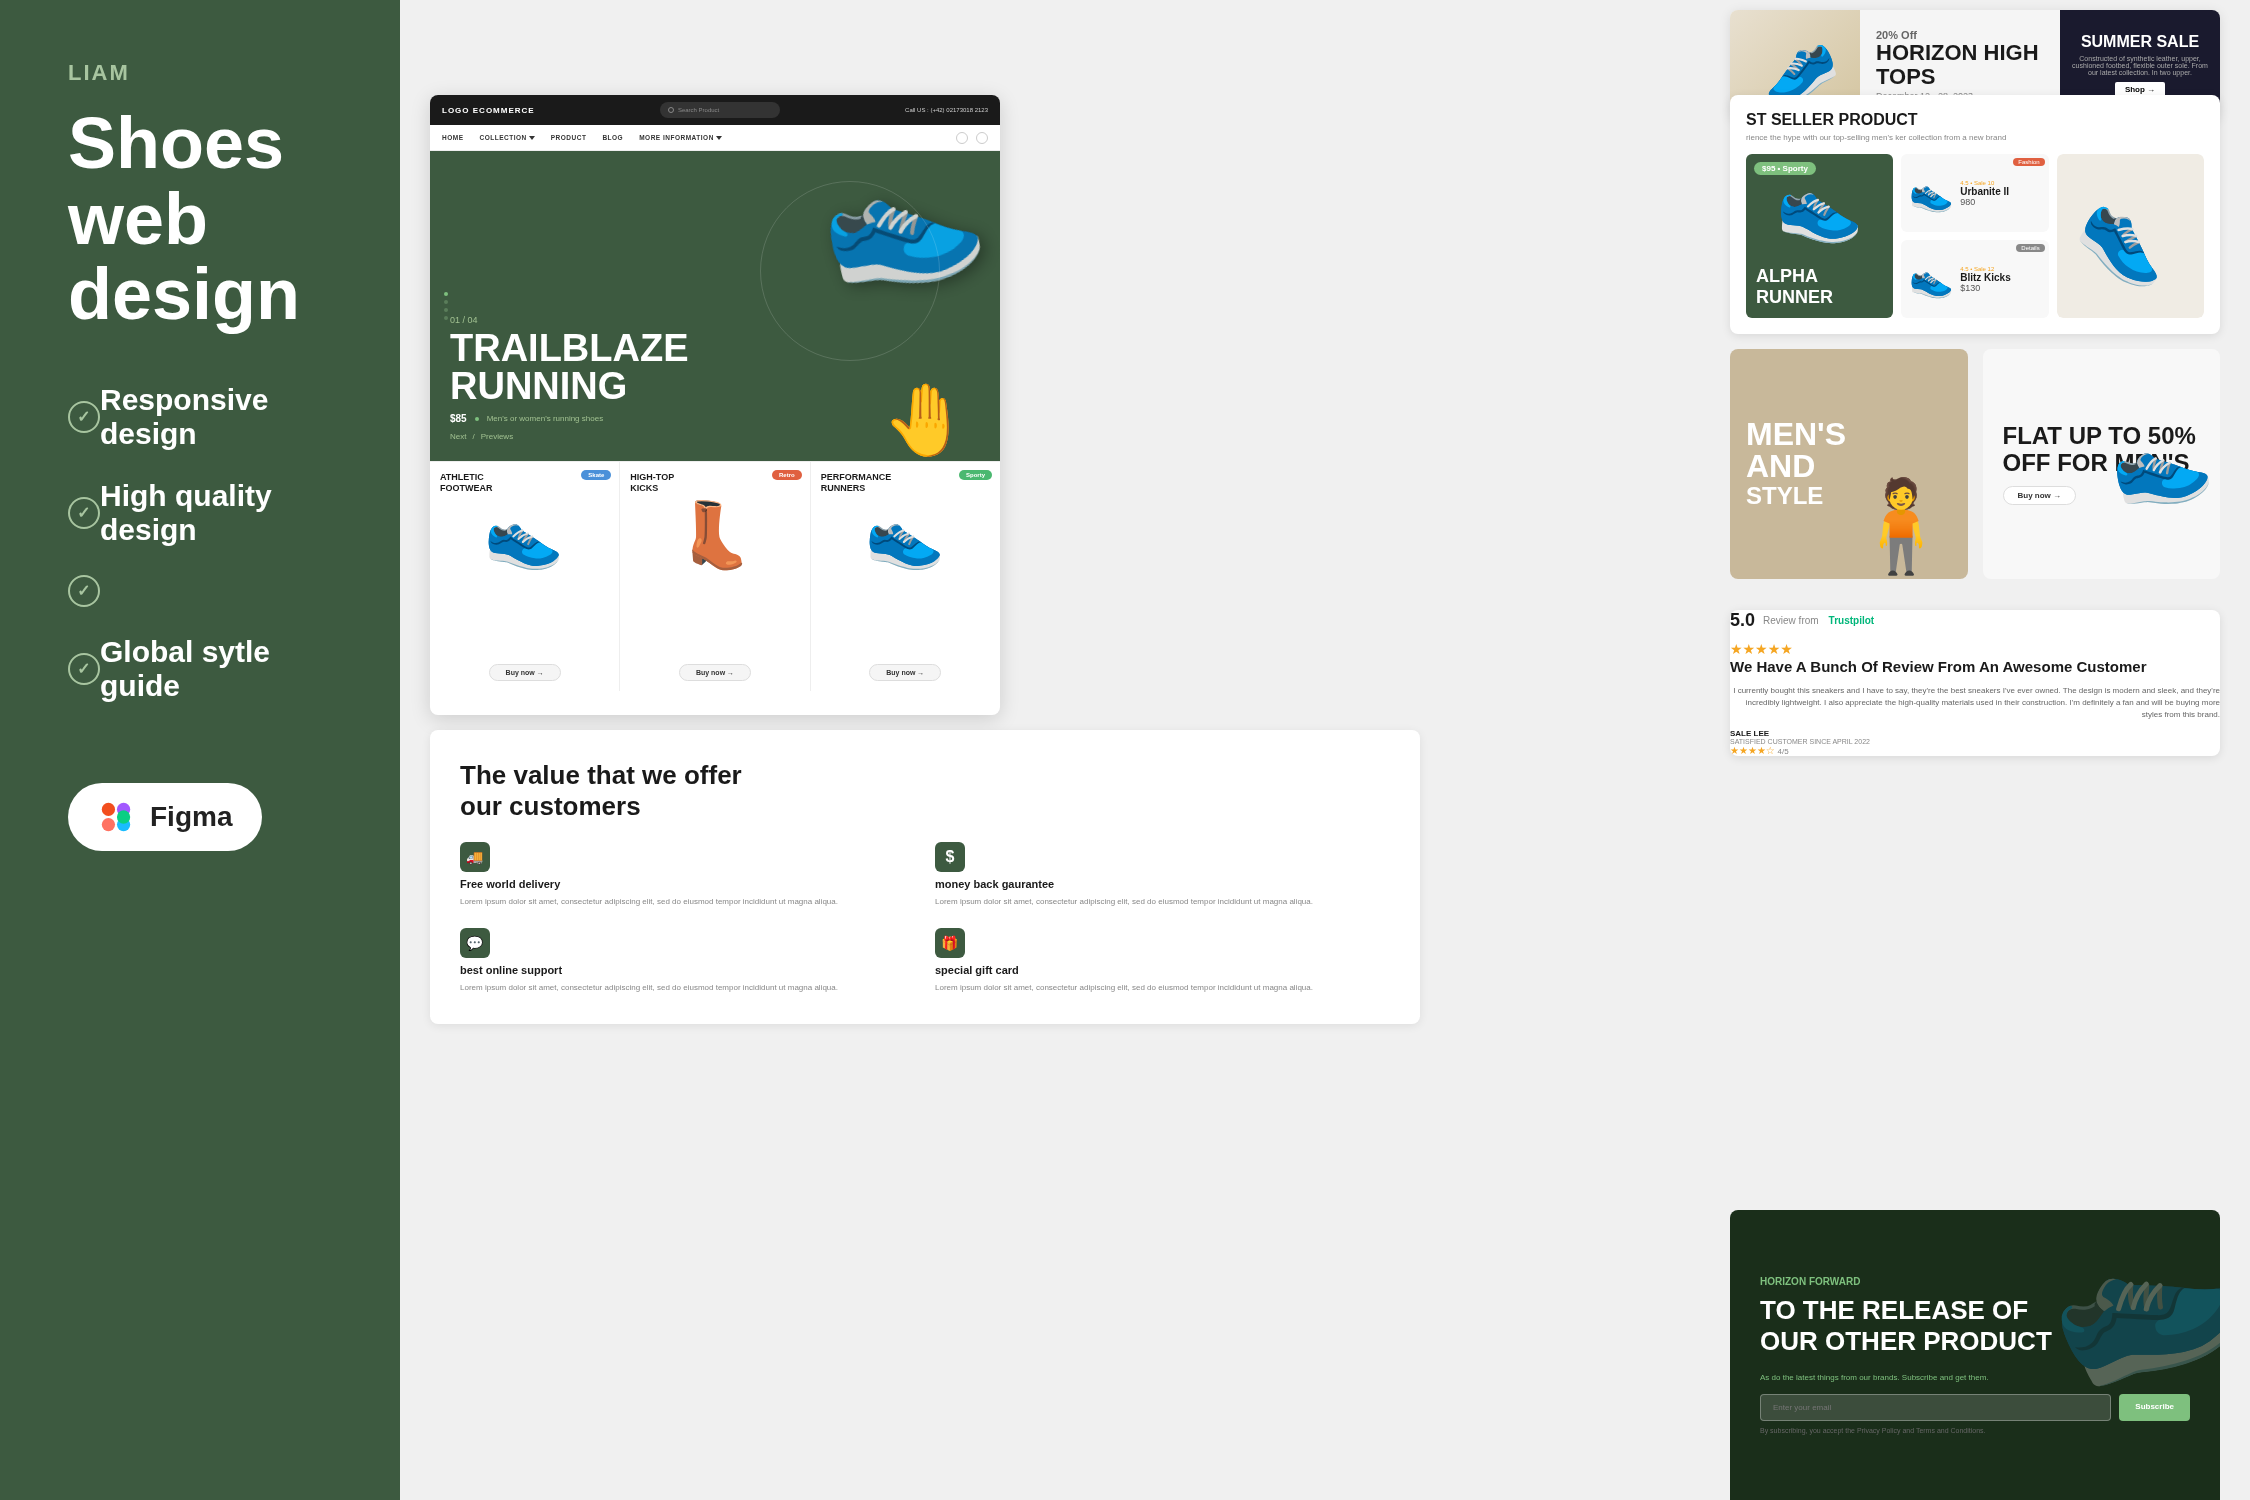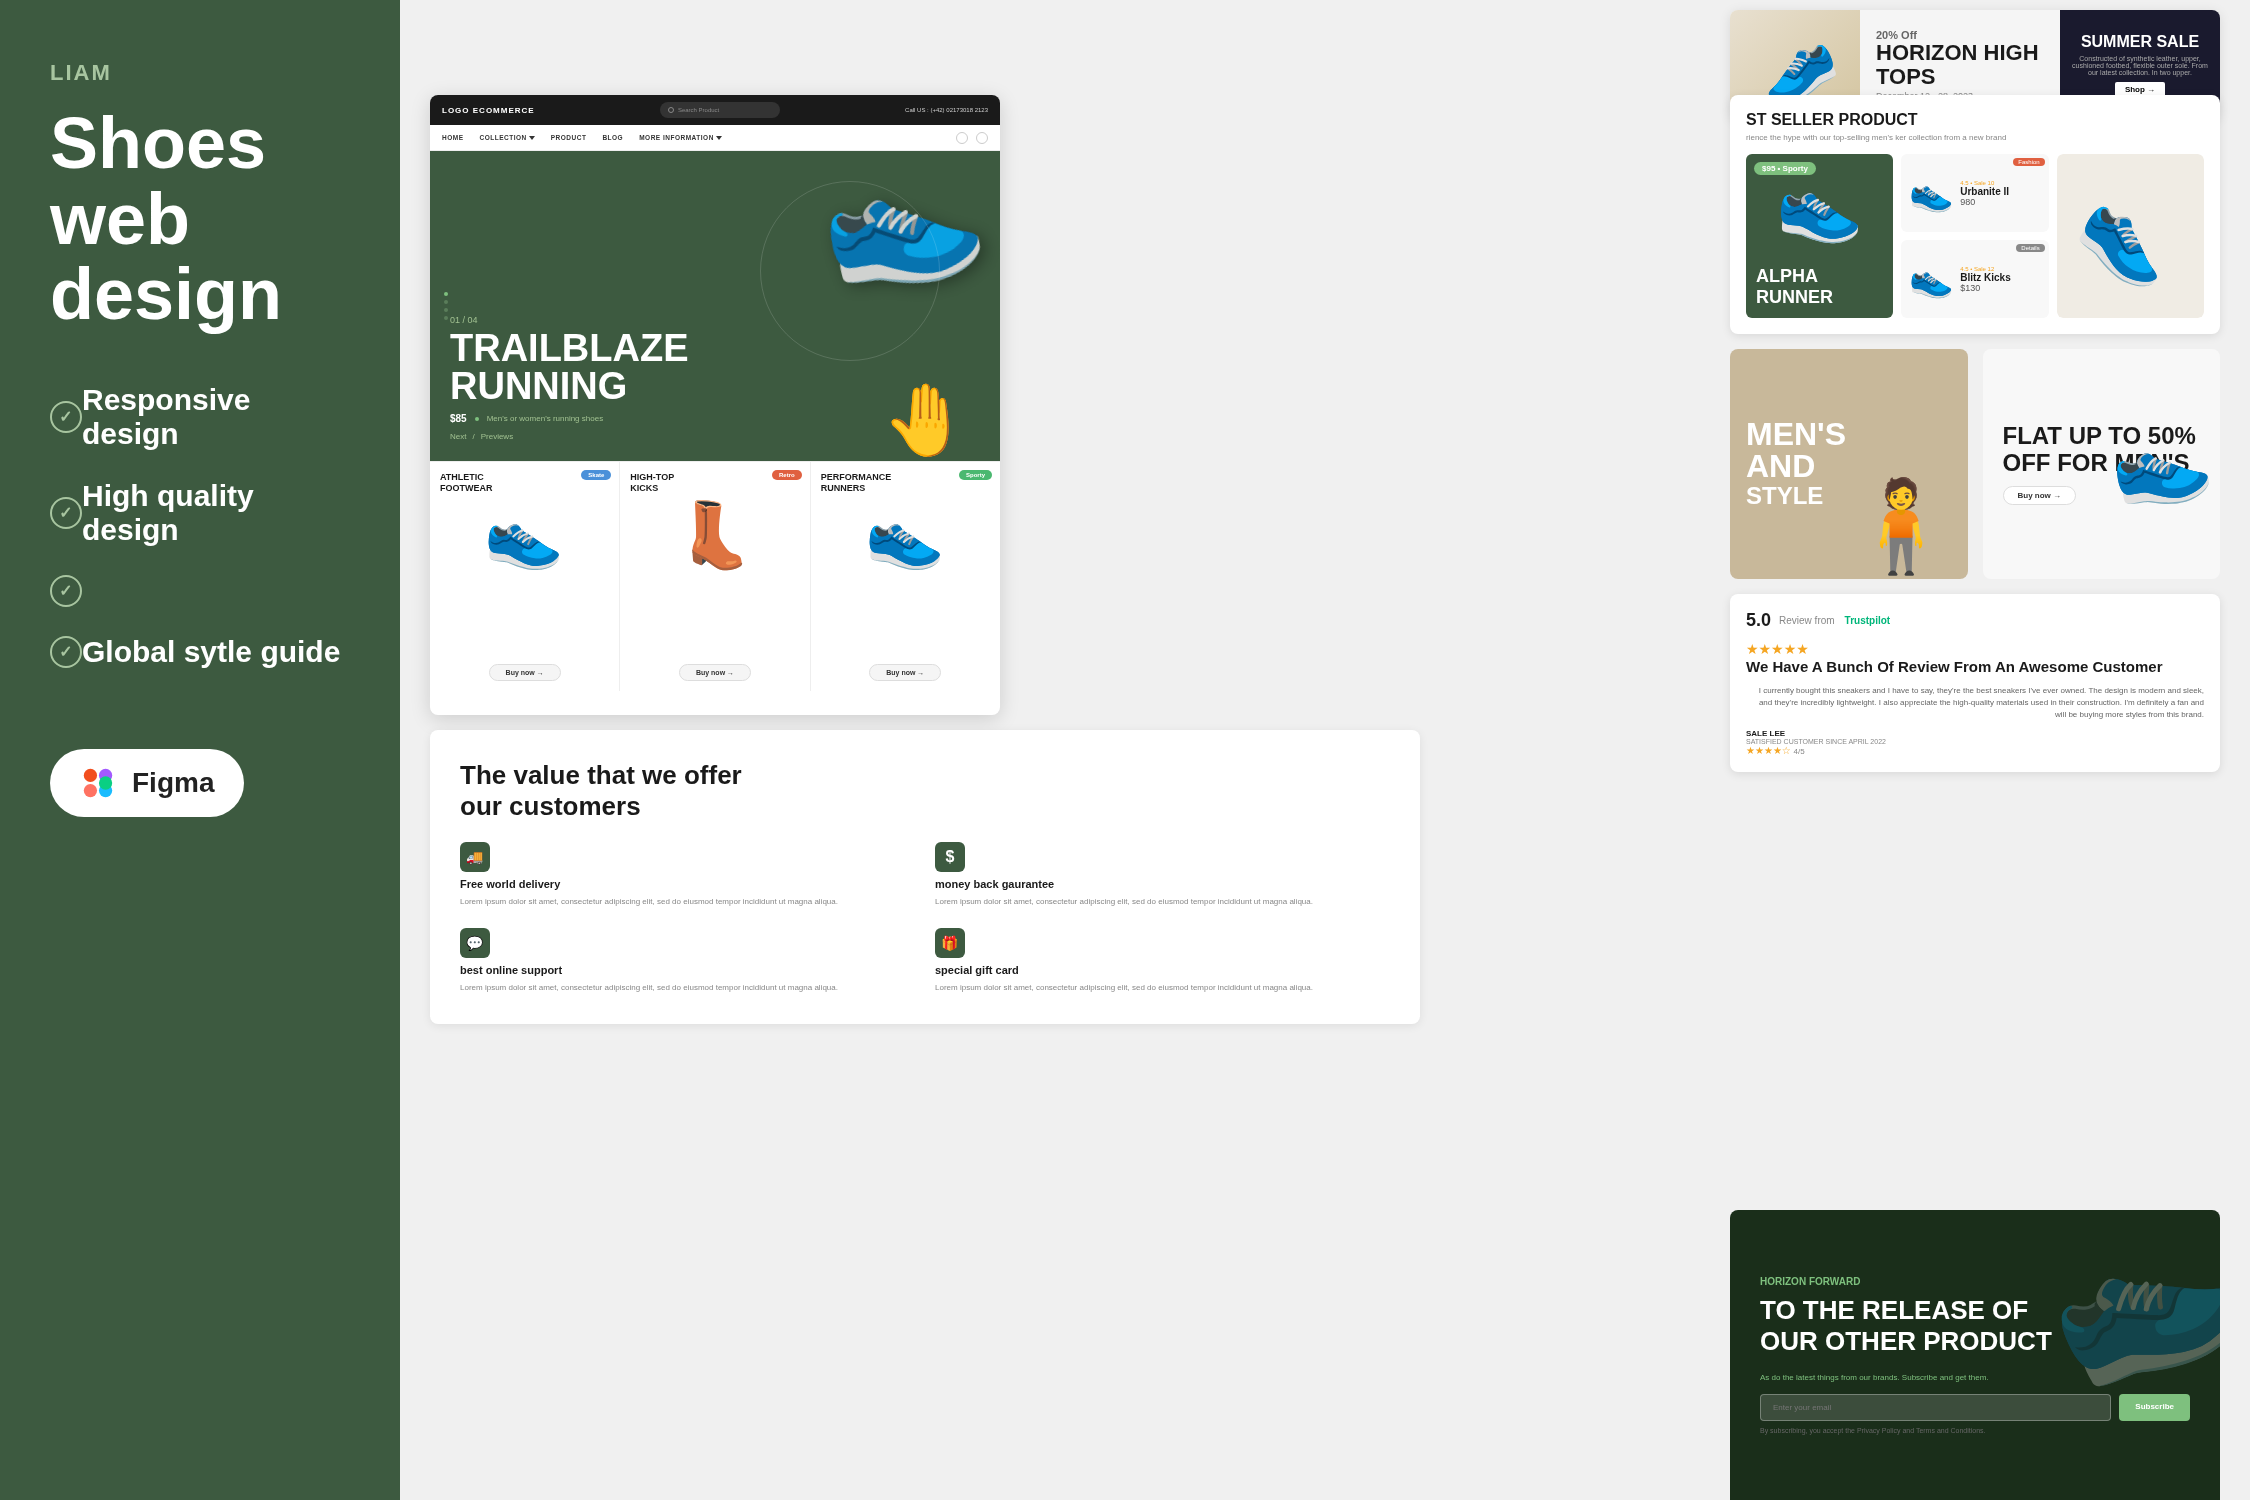--- a/index.html
+++ b/index.html
@@ -12,21 +12,21 @@
       position: relative;
     }
 
     
     .left-panel {
       position: absolute;
       left: 0; top: 0;
       width: 400px;
       height: 1500px;
       background: #3d5a40;
-      padding: 60px 50px;
+      padding: 60px 68px;
       display: flex;
       flex-direction: column;
       gap: 0;
     }
     .brand-label {
       color: #a8c5a0;
       font-size: 22px;
       font-weight: 600;
       letter-spacing: 2px;
       margin-bottom: 20px;
@@ -598,22 +598,22 @@
       margin-top: 10px;
       display: flex;
       align-items: center;
       gap: 4px;
     }
 
     
     .review-section {
       background: #fff;
       border-radius: 8px;
-      padding: 16px;
       box-shadow: 0 2px 10px rgba(0,0,0,0.1);
+      margin-top: 16px;
     }
     .review-header {
       display: flex;
       align-items: center;
       gap: 8px;
       margin-bottom: 10px;
     }
     .review-rating-big {
       font-size: 18px;
       font-weight: 900;

